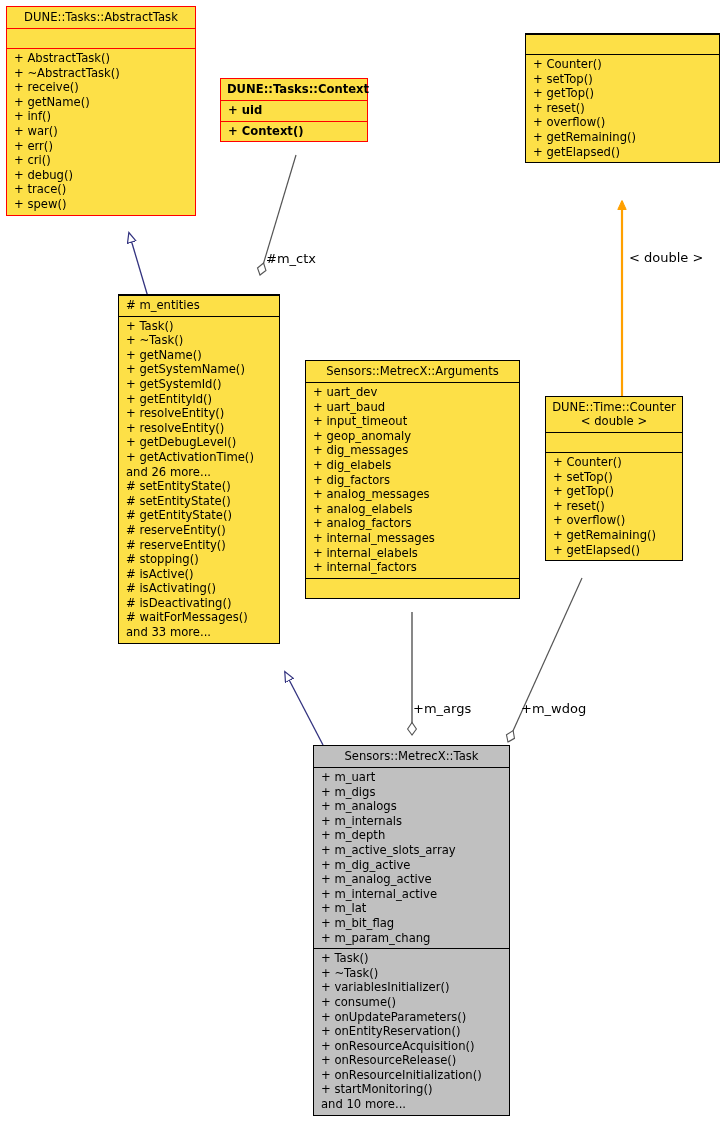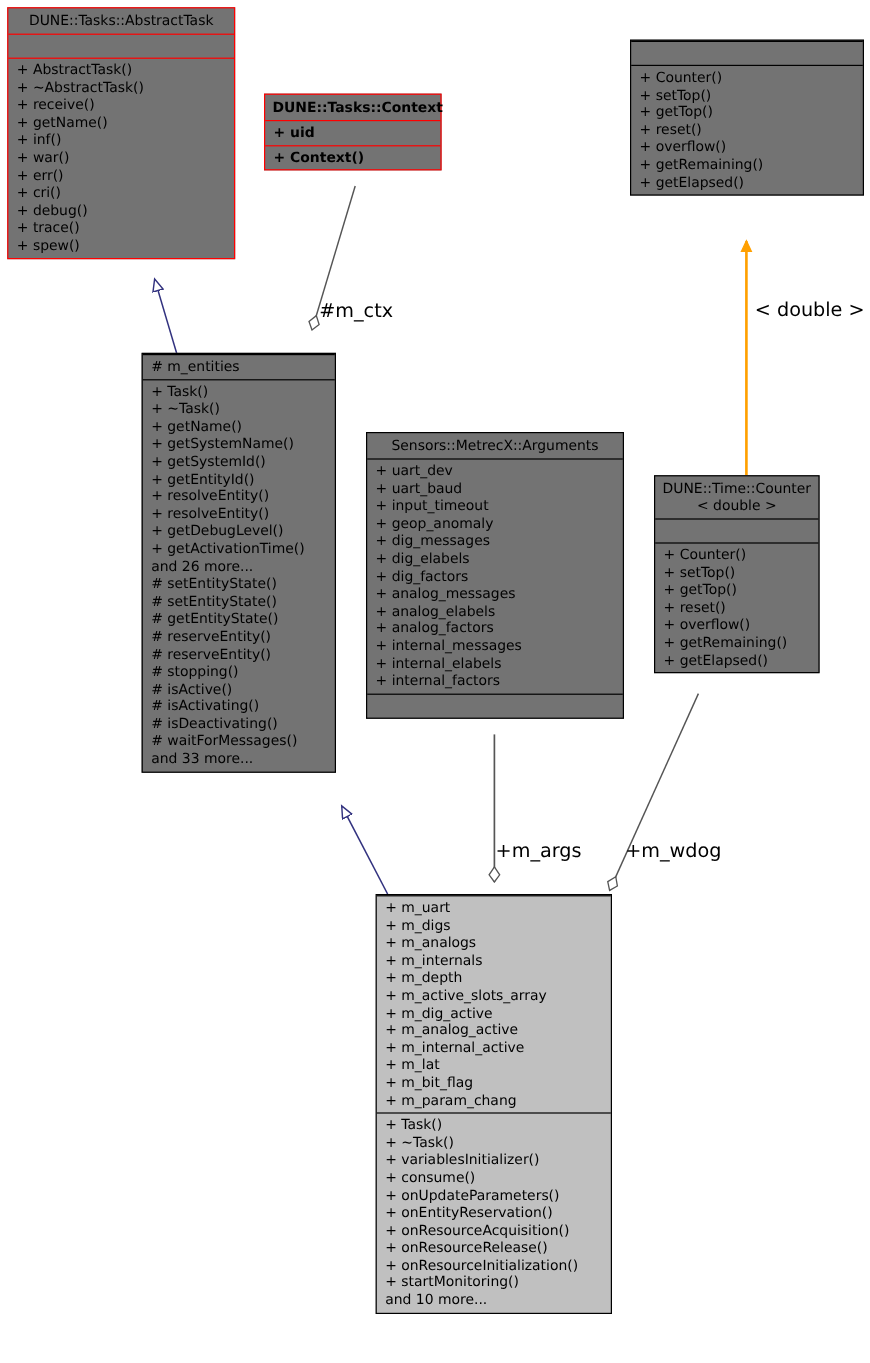--- a/index.html
+++ b/index.html
@@ -22,21 +22,21 @@
     position: absolute;
     left: 0;
     top: 0;
     width: 725px;
     height: 1136px;
     pointer-events: none;
   }
   .uml-box {
     position: absolute;
     box-sizing: border-box;
-    background: #737373;
+    background: #fde047;
     border: 1px solid #000000;
     z-index: 3;
   }
   .uml-box.red {
     border-color: #ff0000;
   }
   .uml-box.shaded {
     background: #c0c0c0;
   }
   .uml-title {
@@ -66,21 +66,21 @@
   }
   .uml-compartment.empty {
     height: 19px;
     padding: 0;
   }
   .uml-row {
     white-space: nowrap;
   }
   .edge-label {
     position: absolute;
-    font-size: 16px;
+    font-size: 13px;
     line-height: 14px;
     color: #000000;
     white-space: nowrap;
     z-index: 4;
     background: transparent;
   }
 </style>
 </head>
 <body>
 
@@ -236,20 +236,21 @@
       <div class="uml-row">+ setTop()</div>
       <div class="uml-row">+ getTop()</div>
       <div class="uml-row">+ reset()</div>
       <div class="uml-row">+ overflow()</div>
       <div class="uml-row">+ getRemaining()</div>
       <div class="uml-row">+ getElapsed()</div>
     </div>
   </div>
 
   <div class="uml-box shaded" style="left:313px; top:745px; width:197px;">
+    <div class="uml-title">Sensors::MetrecX::Task</div>
     <div class="uml-sep"></div>
     <div class="uml-compartment">
       <div class="uml-row">+ m_uart</div>
       <div class="uml-row">+ m_digs</div>
       <div class="uml-row">+ m_analogs</div>
       <div class="uml-row">+ m_internals</div>
       <div class="uml-row">+ m_depth</div>
       <div class="uml-row">+ m_active_slots_array</div>
       <div class="uml-row">+ m_dig_active</div>
       <div class="uml-row">+ m_analog_active</div>

